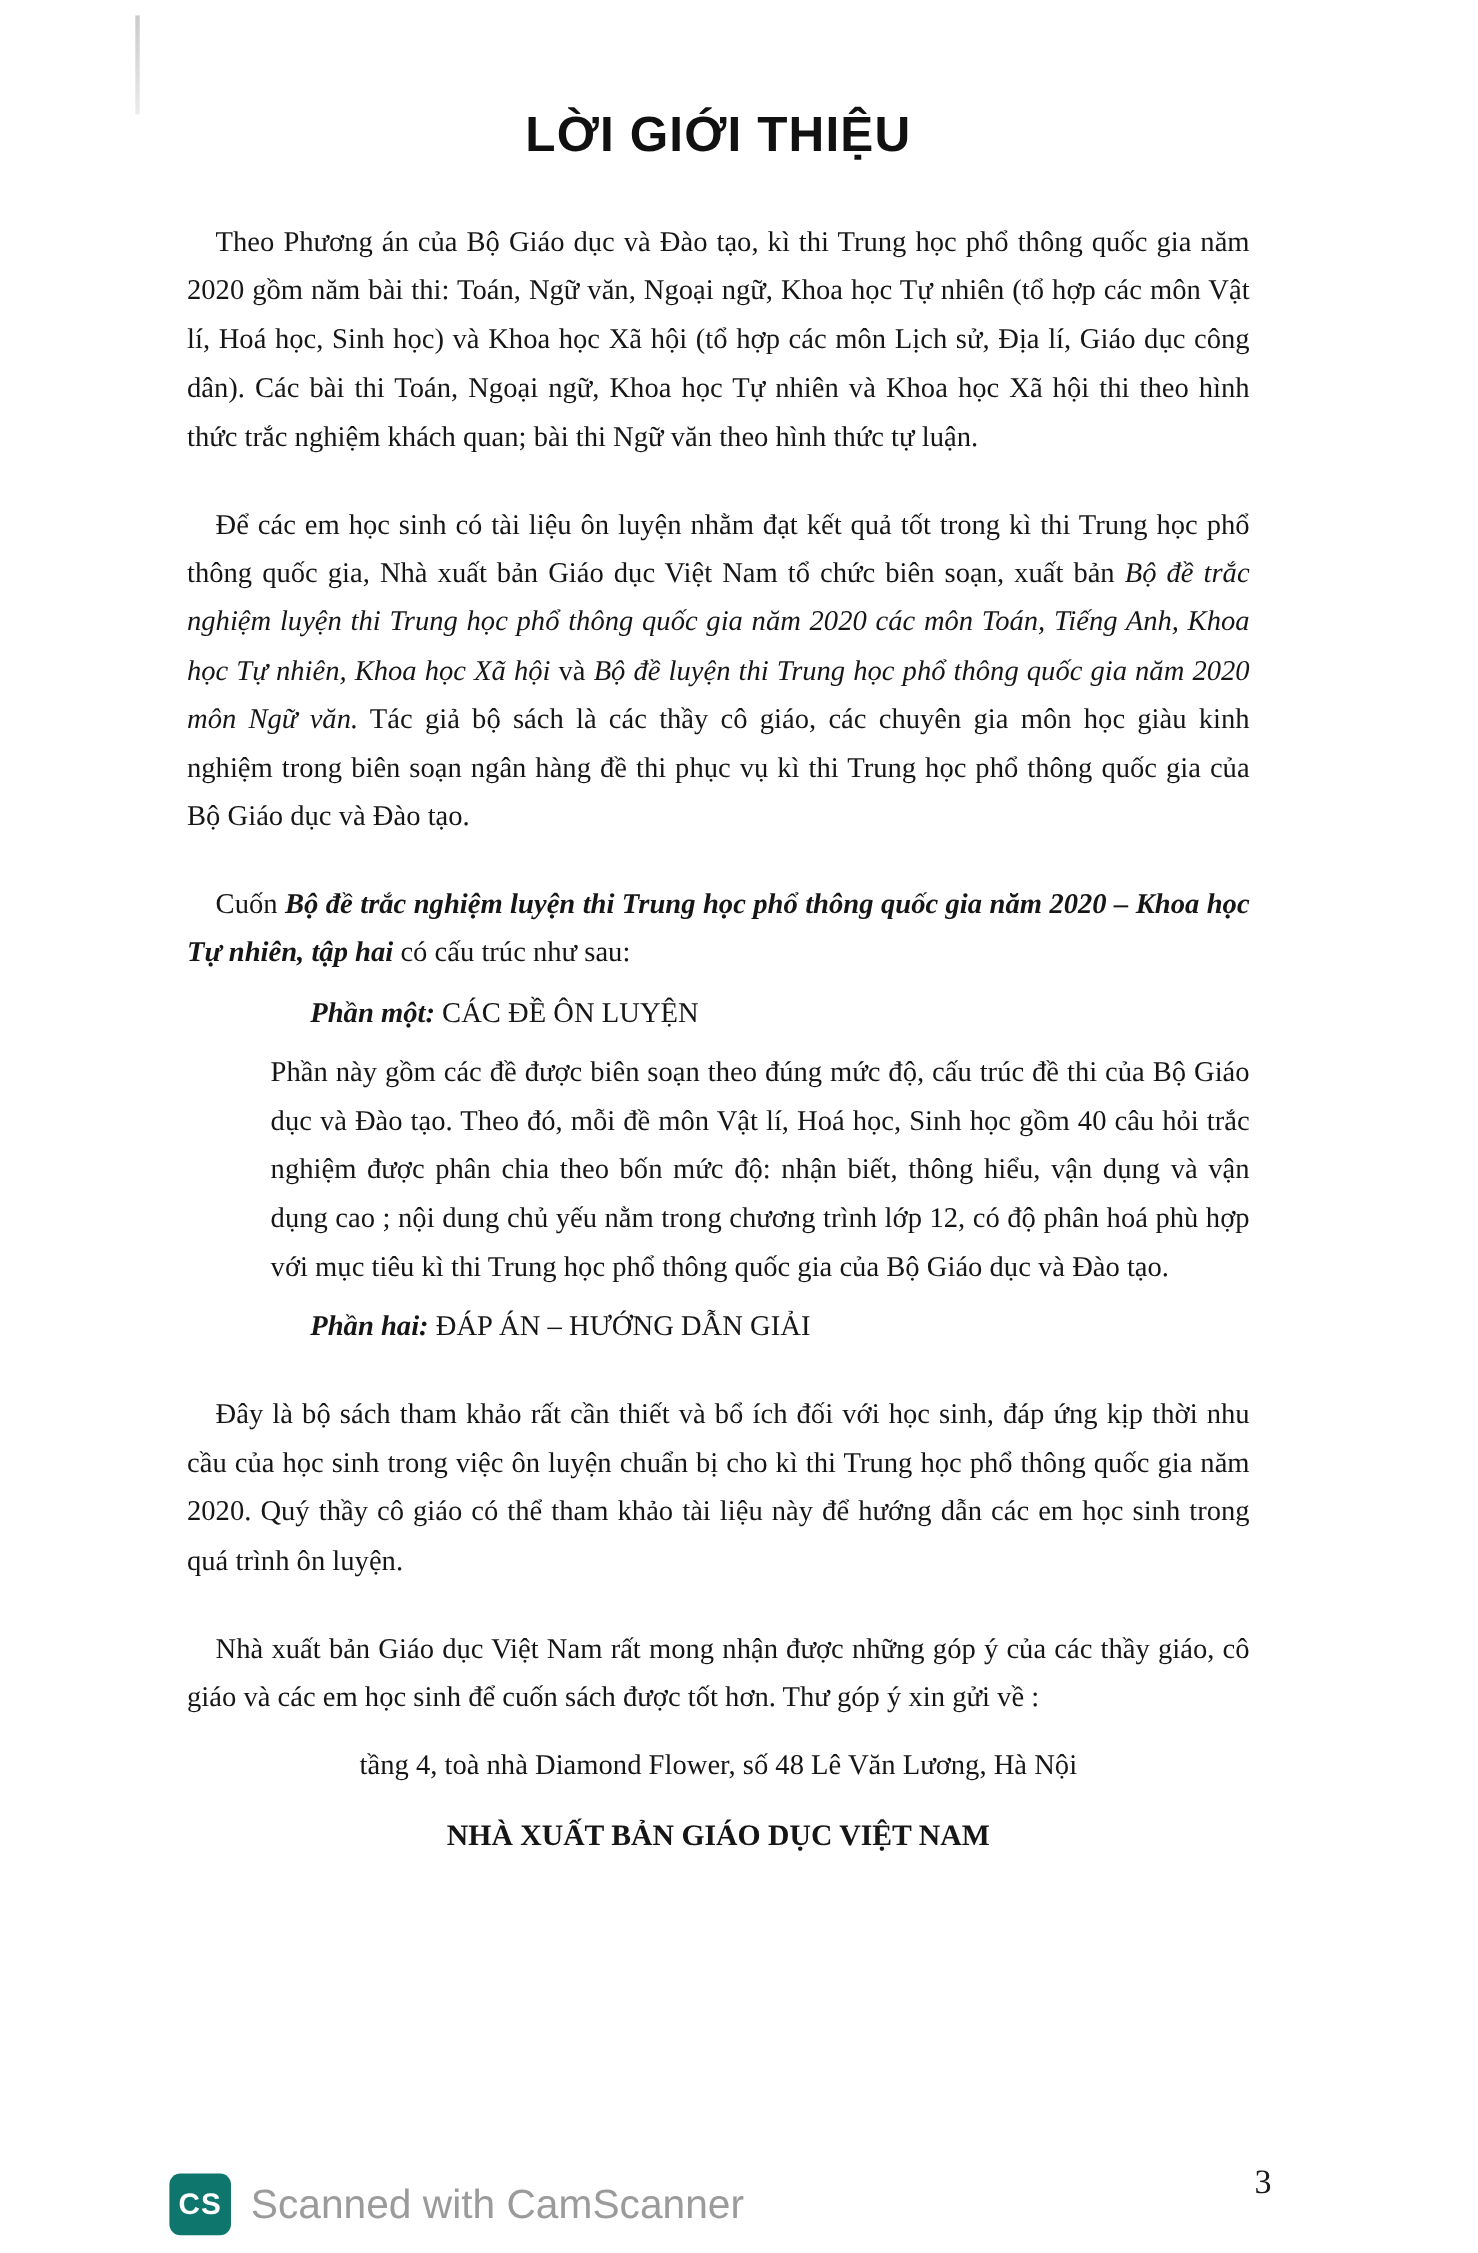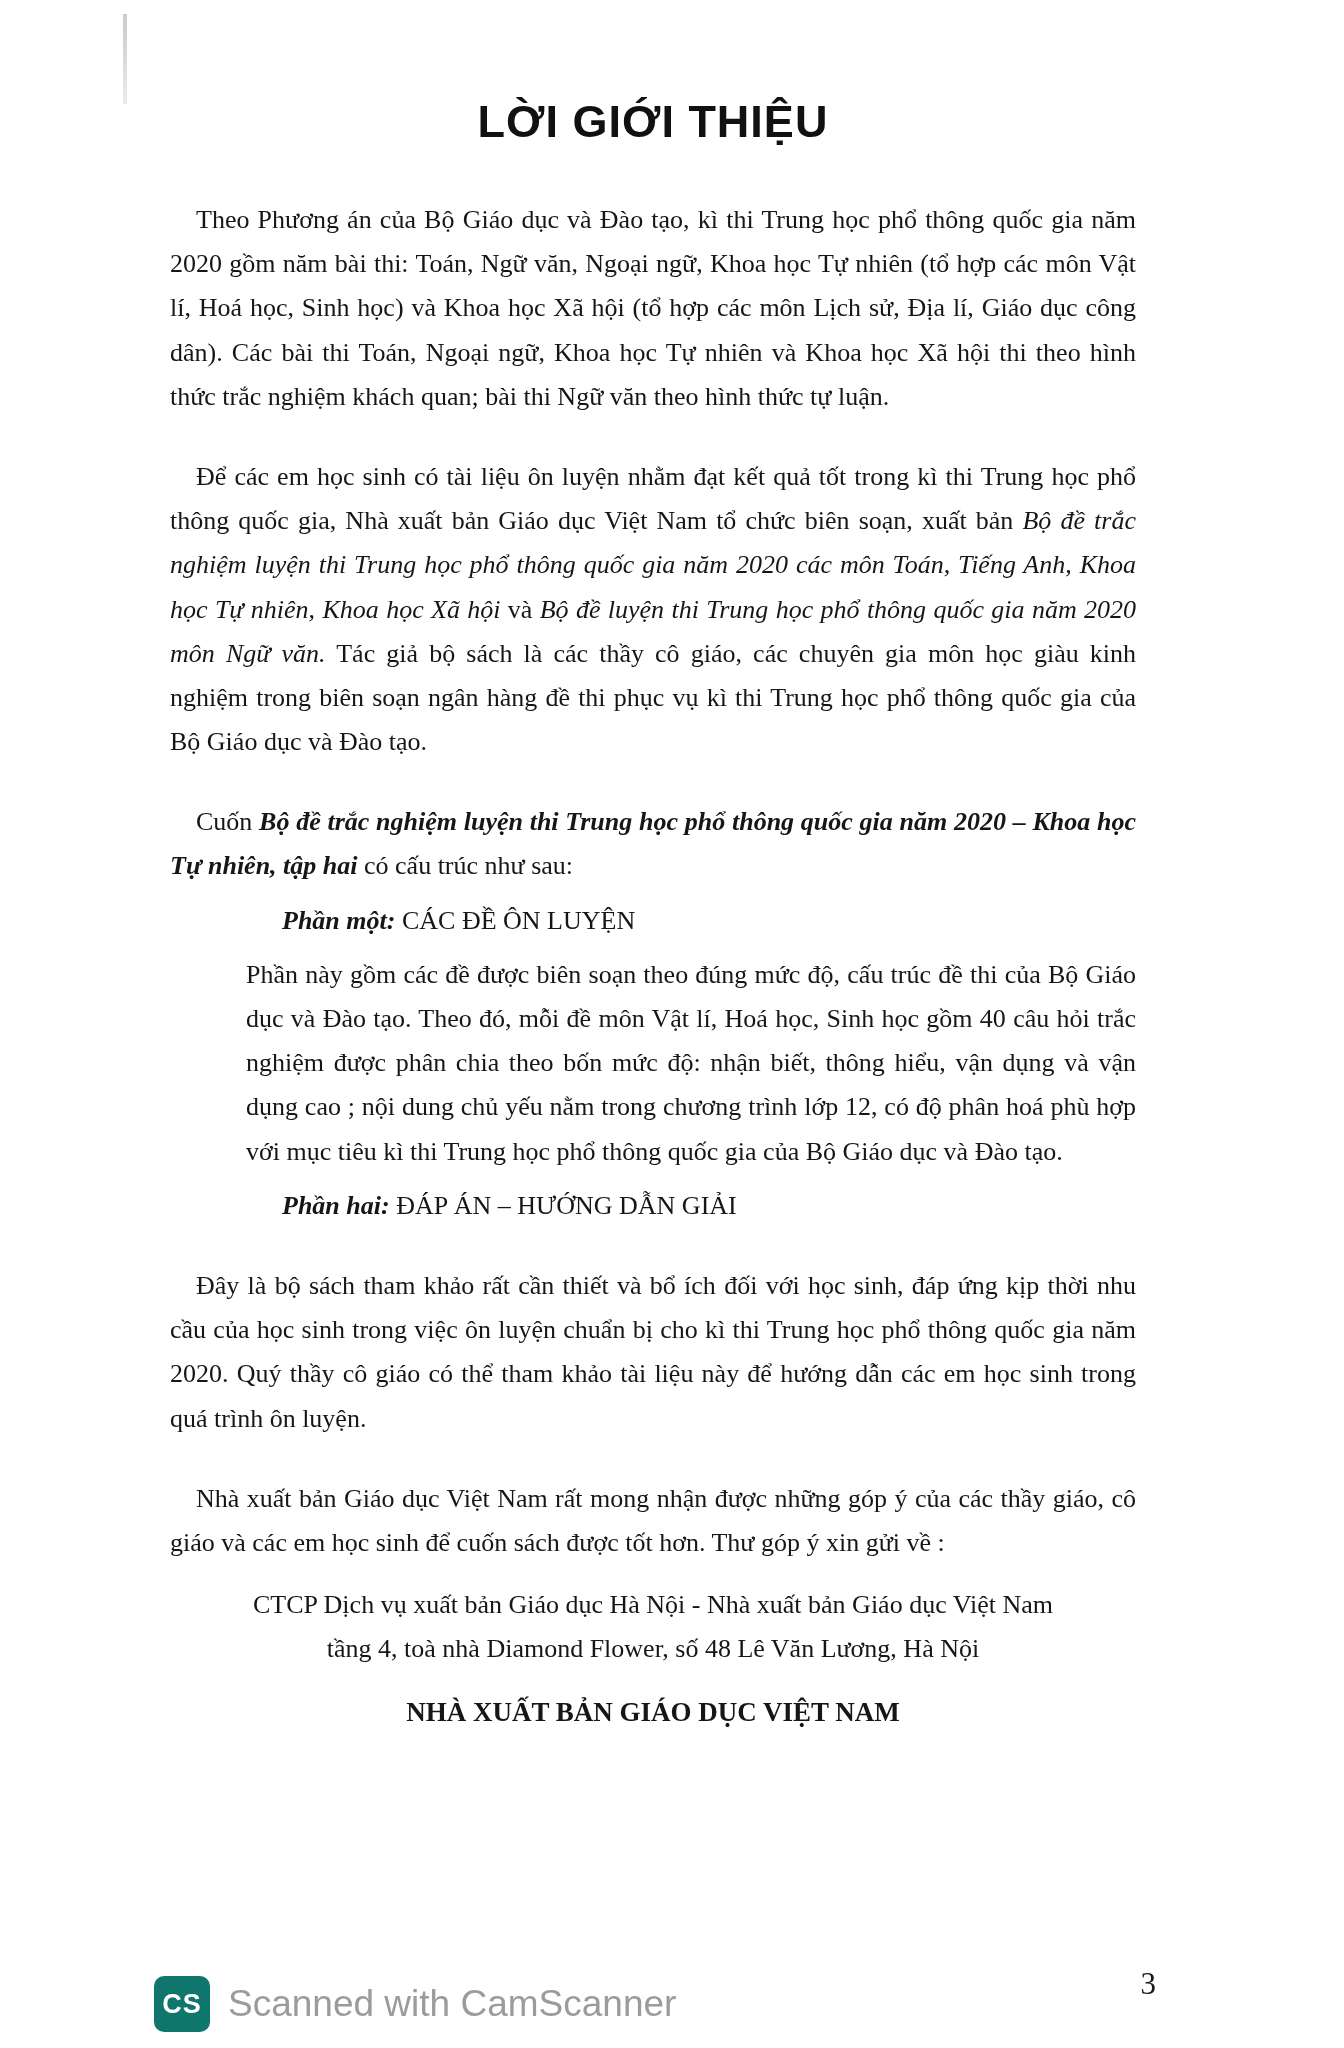--- a/index.html
+++ b/index.html
@@ -114,21 +114,20 @@
   <p class="para block"><span>Phần này gồm các đề được biên soạn theo đúng mức độ, cấu trúc đề thi của Bộ Giáo dục và Đào tạo. Theo đó, mỗi đề môn Vật lí, Hoá học, Sinh học gồm 40 câu hỏi trắc nghiệm được phân chia theo bốn mức độ: nhận biết, thông hiểu, vận dụng và vận dụng cao ; nội dung chủ yếu nằm trong chương trình lớp 12, có độ phân hoá phù hợp với mục tiêu kì thi Trung học phổ thông quốc gia của Bộ Giáo dục và Đào tạo.</span></p>
 
   <h2 class="section-heading"><span class="bi">Phần hai:</span><span> ĐÁP ÁN – HƯỚNG DẪN GIẢI</span></h2>
 
 
   <p class="para indent"><span>Đây là bộ sách tham khảo rất cần thiết và bổ ích đối với học sinh, đáp ứng kịp thời nhu cầu của học sinh trong việc ôn luyện chuẩn bị cho kì thi Trung học phổ thông quốc gia năm 2020. Quý thầy cô giáo có thể tham khảo tài liệu này để hướng dẫn các em học sinh trong quá trình ôn luyện.</span></p>
 
   <p class="para indent"><span>Nhà xuất bản Giáo dục Việt Nam rất mong nhận được những góp ý của các thầy giáo, cô giáo và các em học sinh để cuốn sách được tốt hơn. Thư góp ý xin gửi về :</span></p>
 
   <div class="address">
-    <div>CTCP Dịch vụ xuất bản Giáo dục Hà Nội - Nhà xuất bản Giáo dục Việt Nam</div>
     <div>tầng 4, toà nhà Diamond Flower, số 48 Lê Văn Lương, Hà Nội</div>
   </div>
 
   <p class="publisher">NHÀ XUẤT BẢN GIÁO DỤC VIỆT NAM</p>
 
   <div class="page-number">3</div>
 
   <div class="camscanner">
     <span class="cs-logo">CS</span>
     <span class="cs-text">Scanned with CamScanner</span>

